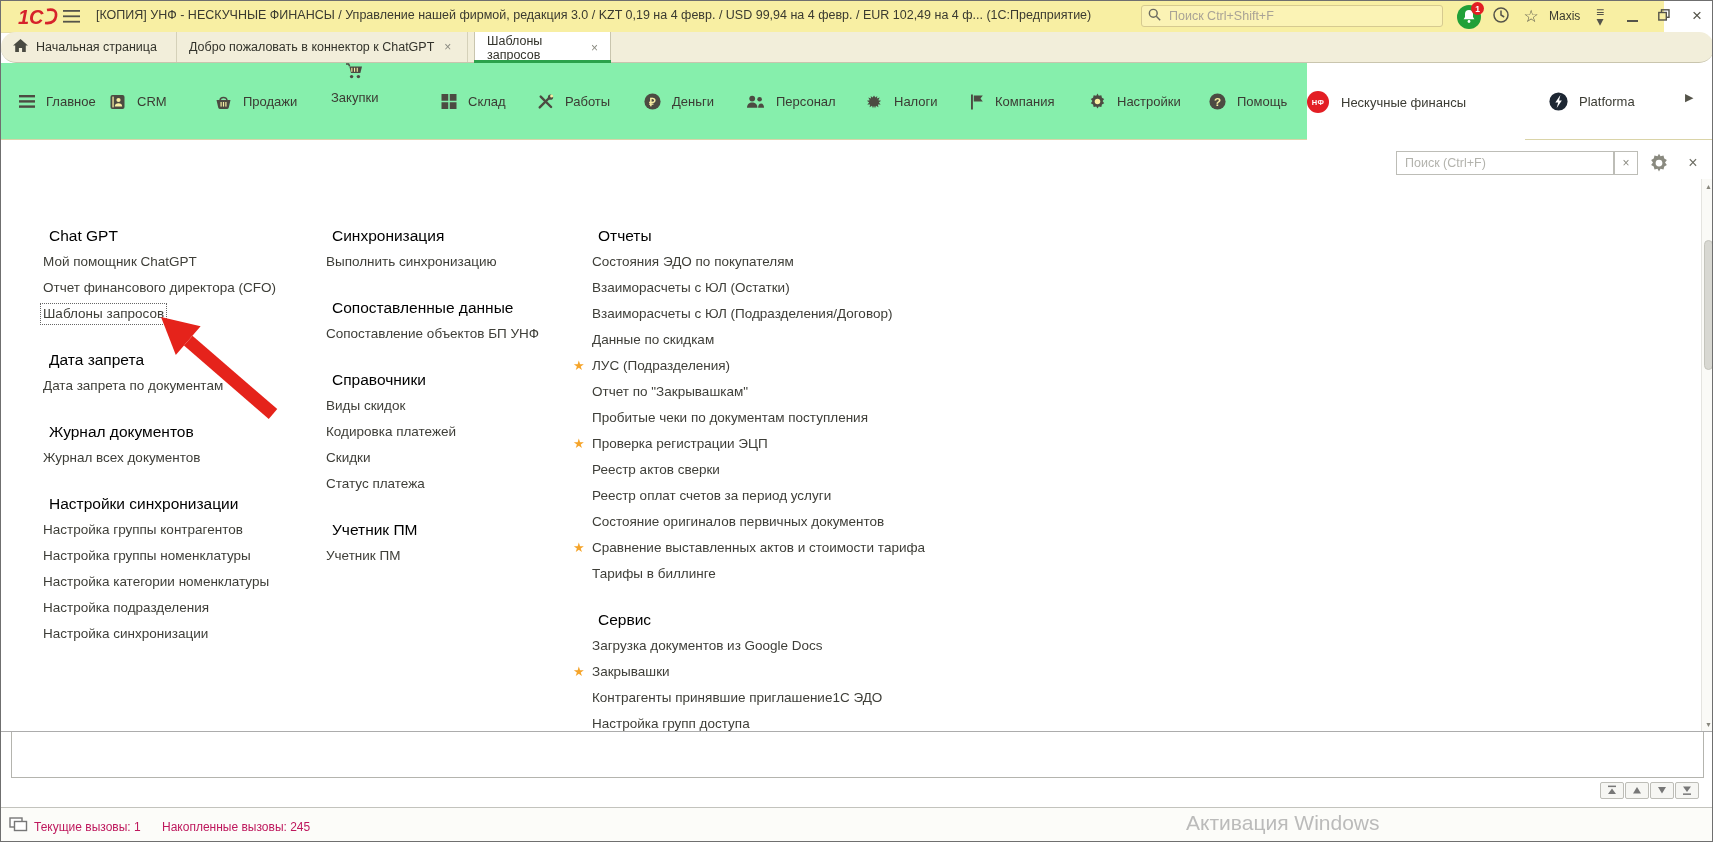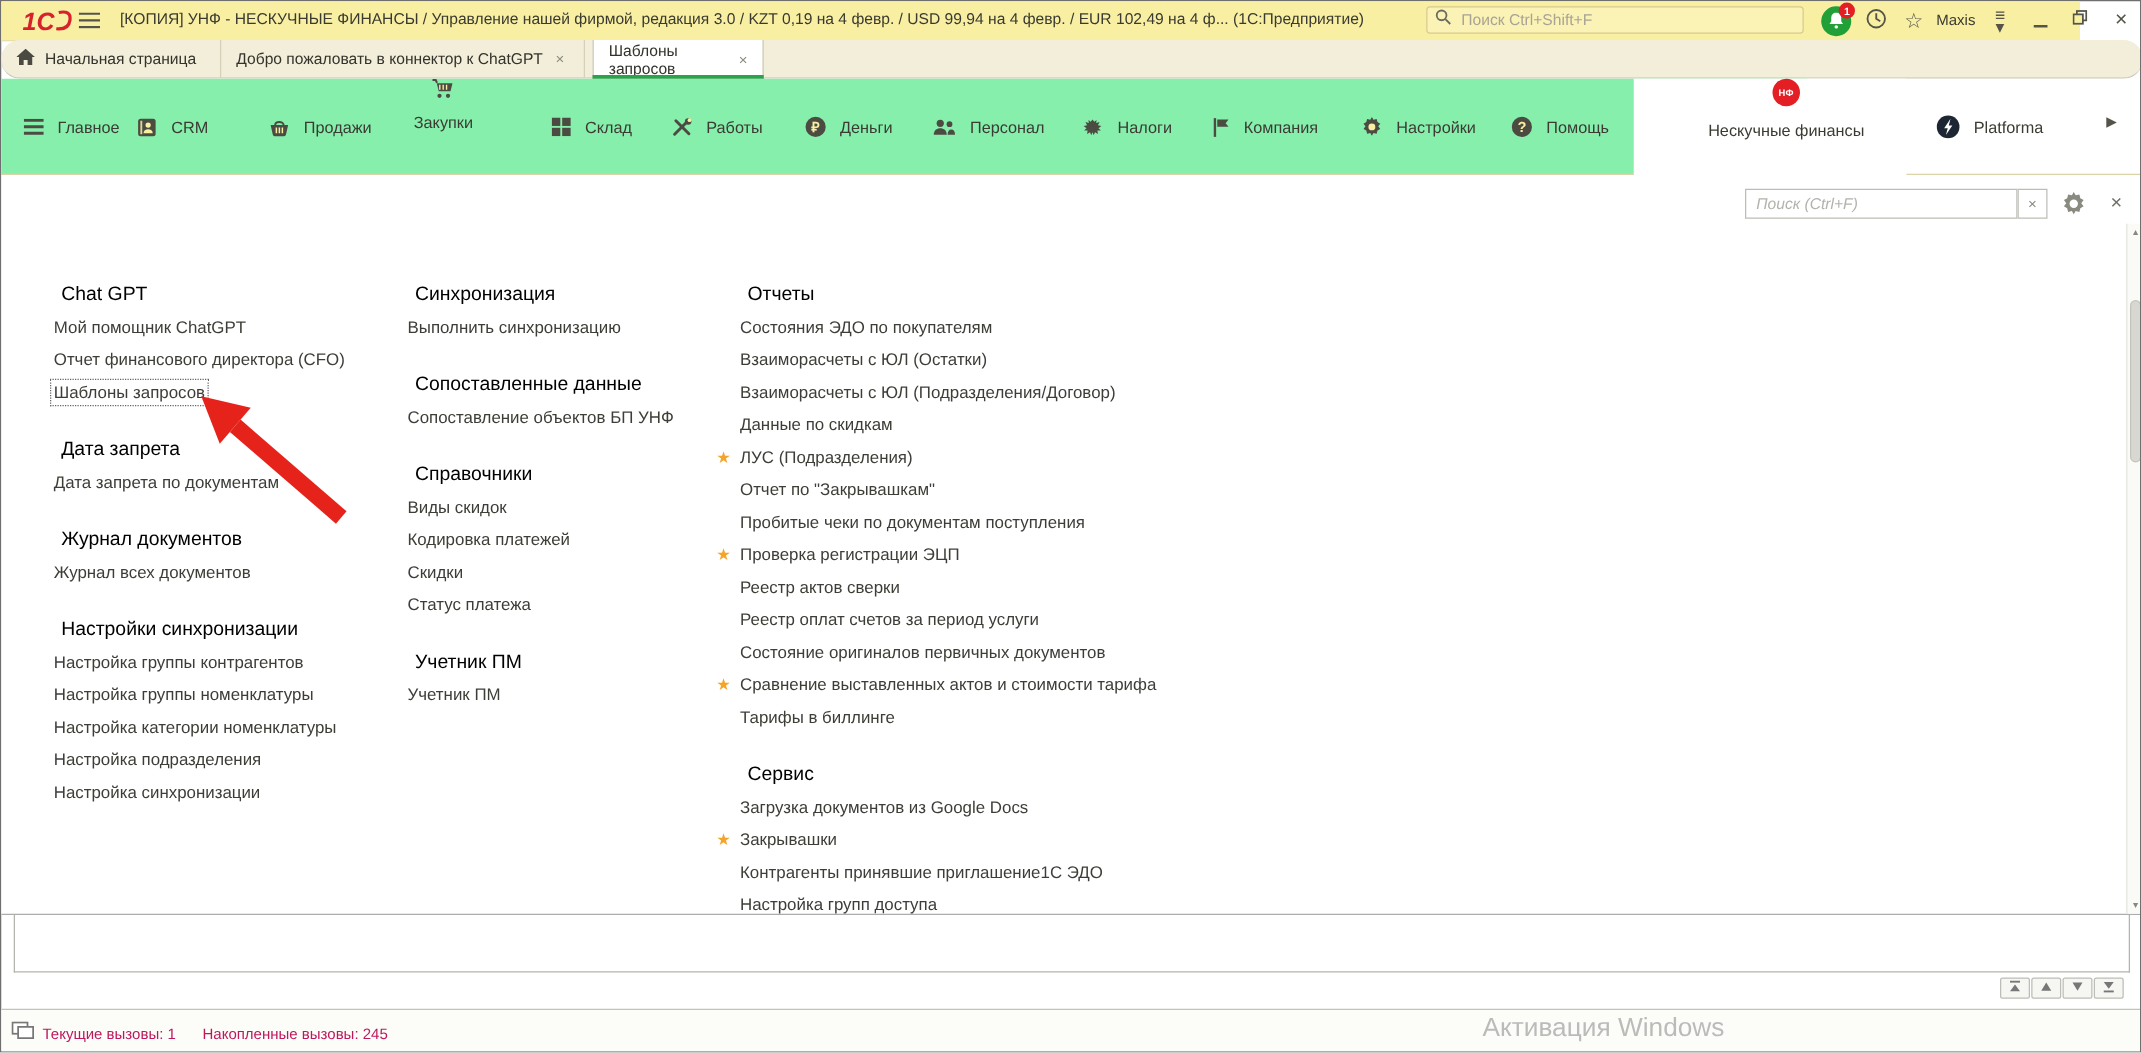--- a/index.html
+++ b/index.html
@@ -40,32 +40,32 @@
   .doc-tab.active{background:#fff;border-right:1px solid #C9C5AE;border-left:1px solid #C9C5AE;height:31px;}
   #tab-underline{background:#2BA24C;height:3px;top:59px;z-index:3;}
 
   
   #ribbon{left:0;top:62px;width:1444px;height:77px;background:#86efac;}
   .ribbon-line{top:138px;height:1px;background:#DAD4A8;z-index:1;}
   .ribbon-item{position:absolute;top:0;height:77px;display:flex;align-items:center;gap:11px;
                font-size:13px;color:#3b3b33;cursor:pointer;white-space:nowrap;}
   .ribbon-item svg{display:block;}
   #ribbon-active{position:absolute;left:1306px;top:0;width:218px;height:78px;background:#ffffff;z-index:2;
-                 display:flex;align-items:center;gap:12px;padding-left:26px;box-sizing:border-box;
-                 font-size:13px;color:#3b3b33;cursor:pointer;flex-direction:column;}
+                 display:flex;align-items:center;gap:12px;box-sizing:border-box;
+                 font-size:13px;color:#3b3b33;cursor:pointer;}
   .nf-circle{width:22px;height:22px;border-radius:50%;background:#E31E24;color:#fff;font-size:7.5px;font-weight:bold;
              display:flex;align-items:center;justify-content:center;letter-spacing:.3px;}
   #ribbon-overflow{left:1684px;top:90px;font-size:11px;color:#55544a;cursor:pointer;}
 
   
   #panel{left:0;top:139px;width:1713px;height:591px;background:#fff;border-bottom:1px solid #ACACAC;box-sizing:content-box;z-index:2;}
   #panel-search{position:absolute;left:1395px;top:11px;width:218px;height:24px;border:1px solid #BDBDB7;
                 box-sizing:border-box;display:flex;align-items:center;padding:0 6px;}
   #panel-search input{flex:1;border:none;outline:none;font-size:12.5px;color:#000000;background:transparent;
-                      font-family:"Liberation Sans",sans-serif;font-style:italic;}
+                      font-family:"Liberation Sans",sans-serif;}
   #panel-search input::placeholder{color:#B3B3AD;}
   #panel-search-clear{position:absolute;left:1613px;top:11px;width:24px;height:24px;border:1px solid #BDBDB7;
                       box-sizing:border-box;display:flex;align-items:center;justify-content:center;
                       color:#8a8a80;font-size:12px;cursor:pointer;background:#fff;}
   #panel-gear{position:absolute;left:1648px;top:13px;width:22px;height:22px;cursor:pointer;}
   #panel-close{position:absolute;left:1681px;top:12px;width:22px;height:22px;color:#6e6e64;font-size:16px;
                display:flex;align-items:center;justify-content:center;cursor:pointer;}
 
   .menu-column{position:absolute;top:83px;}
   .menu-section{margin-bottom:20px;}

